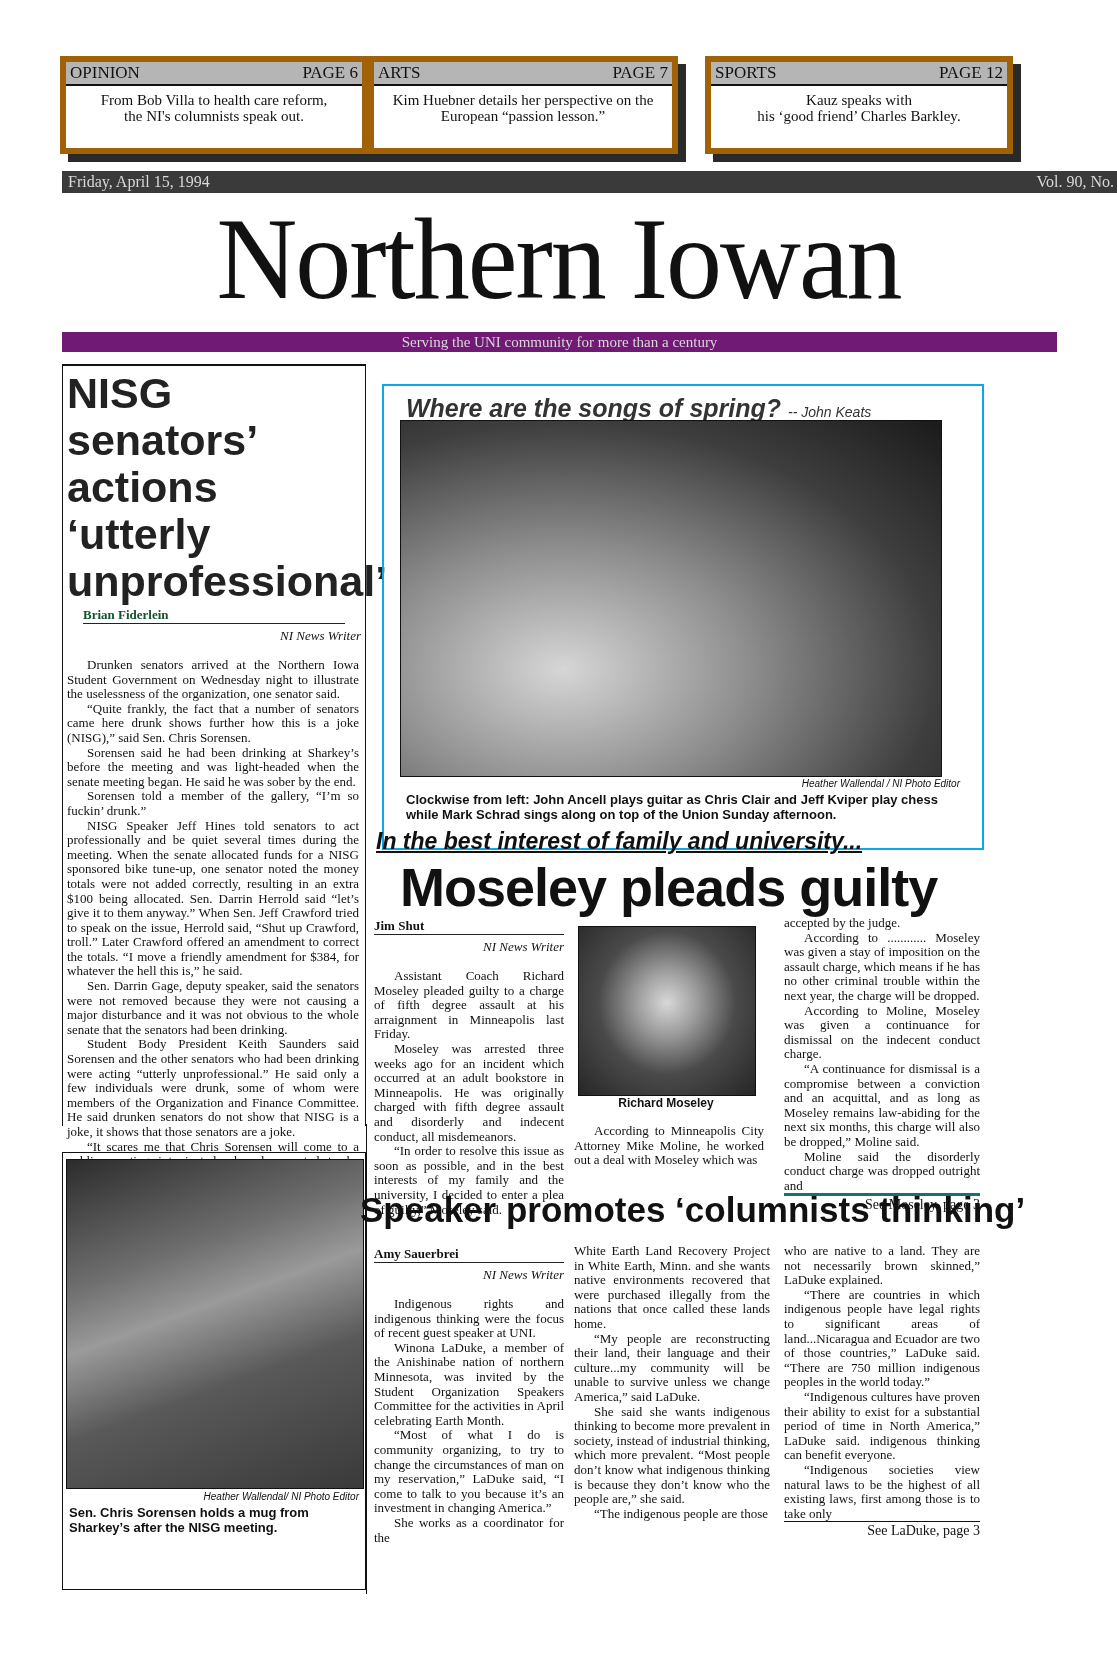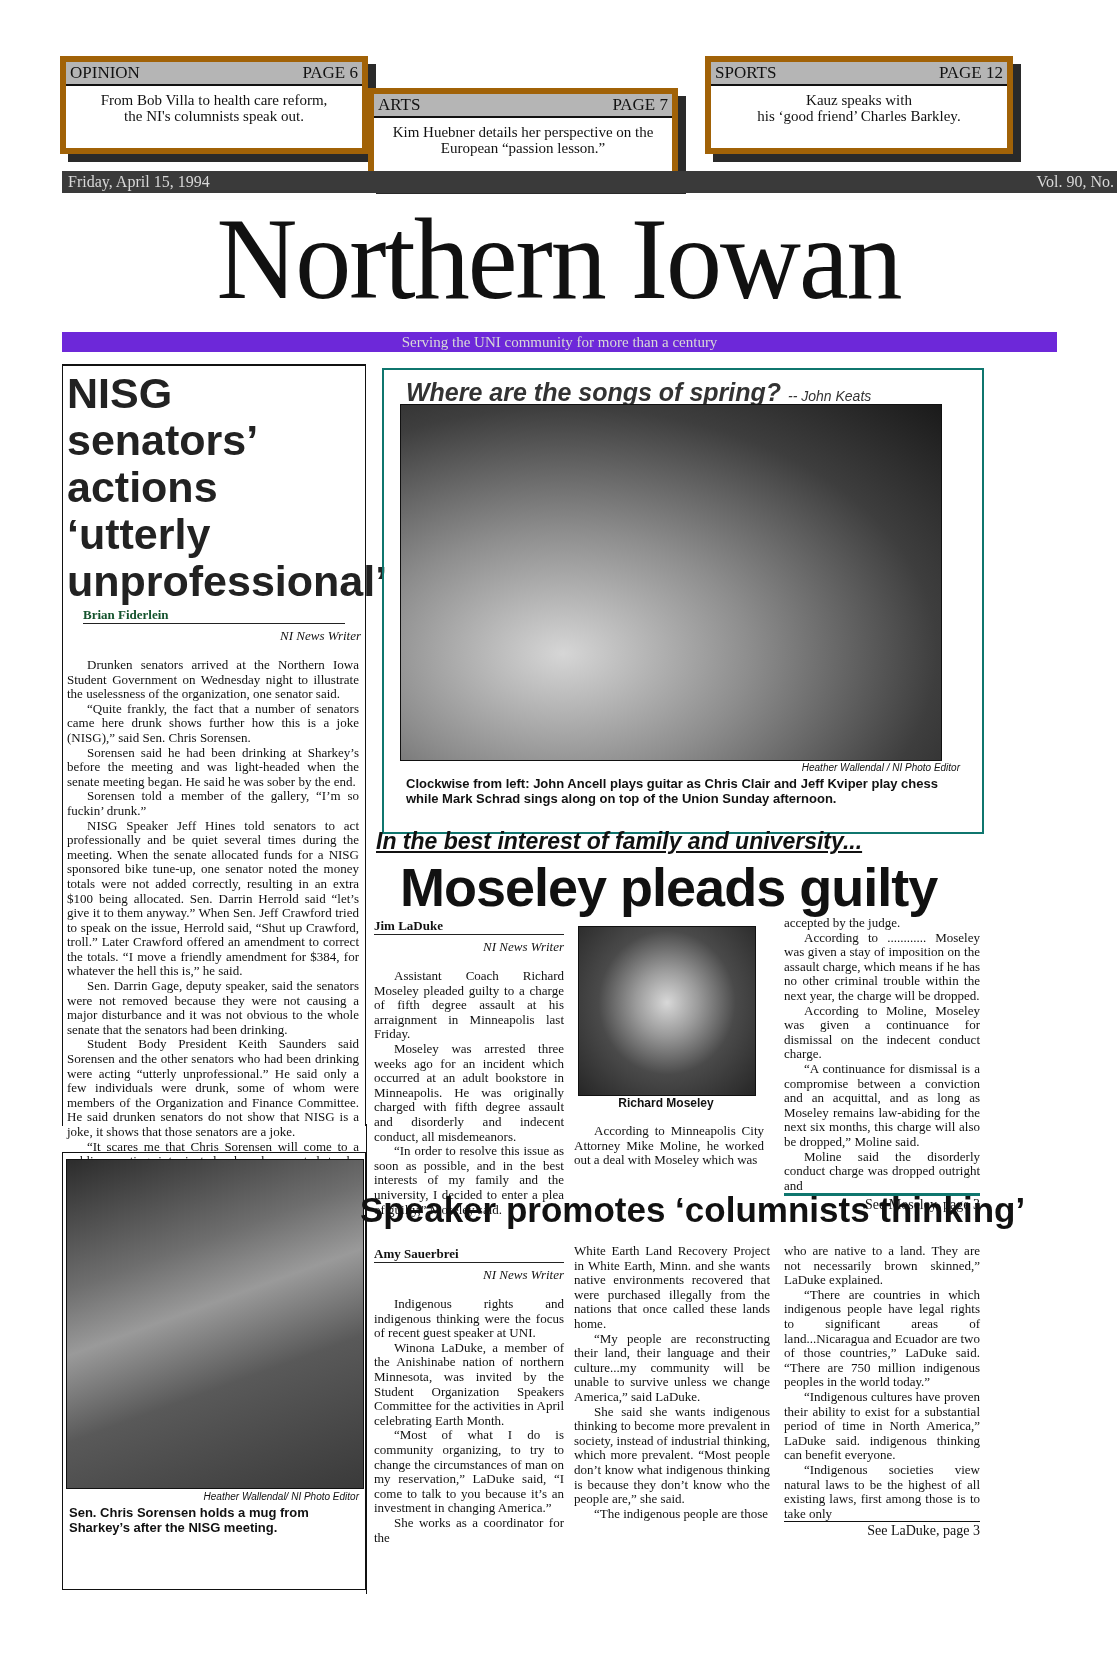--- a/index.html
+++ b/index.html
@@ -6,37 +6,37 @@
   body { width:1117px; height:1675px; position:relative; overflow:hidden; font-family:"Liberation Serif","DejaVu Serif",serif; color:#111; }
   .abs { position:absolute; }
 
   
   .teaser { position:absolute; top:56px; height:86px; background:#fff; border:6px solid #a16207; box-shadow:8px 8px 0 #2a2a2a; }
   .teaser .bar { height:22px; background:#b5b5b5; border-bottom:2px solid #111; display:flex; justify-content:space-between; align-items:center; padding:0 4px; font-size:17px; }
   .teaser .body { text-align:center; font-size:15px; line-height:16px; padding-top:6px; }
 
   .dateline { position:absolute; left:62px; top:171px; width:1078px; height:22px; background:#3a3a3a; color:#d8d8d8; display:flex; justify-content:space-between; align-items:center; padding:1px 6px; box-sizing:border-box; font-size:16px; }
   .masthead { position:absolute; left:0; width:1117px; top:196px; text-align:center; font-size:112px; line-height:126px; letter-spacing:-2px; transform:scaleY(1.03); }
-  .tagline { position:absolute; left:62px; top:332px; width:995px; height:20px; background:#6d28d9; color:#d8d8d8; text-align:center; font-size:15px; line-height:20px; }
+  .tagline { position:absolute; left:62px; top:332px; width:995px; height:20px; background:#701a75; color:#d8d8d8; text-align:center; font-size:15px; line-height:20px; }
 
   
   .leftcol { position:absolute; left:62px; top:364px; width:302px; height:760px; border-left:1px solid #111; border-top:2px solid #111; border-right:1px solid #111; }
   .hl1 { font-family:"Liberation Sans",sans-serif; font-weight:bold; font-size:43px; line-height:47px; padding:4px 0 0 4px; color:#222; }
   .byline { font-weight:bold; font-size:13px; color:#14532d; border-bottom:1px solid #222; margin:0 20px; padding-top:2px; }
   .role { font-style:italic; font-size:13px; text-align:right; padding:4px 4px 0 0; }
   .body p { margin:0; text-indent:20px; text-align:justify; font-size:13px; line-height:14.6px; }
   .leftbody { padding:14px 6px 0 4px; }
   .seemore { text-align:right; font-size:14px; border-top:1px solid #111; margin:4px 4px 0 4px; padding-top:1px; }
 
   .photo2 { position:absolute; left:66px; top:1160px; width:296px; height:328px; background:linear-gradient(160deg,#2c2c2c 0%,#6e6e6e 30%,#9a9a9a 45%,#595959 65%,#3a3a3a 100%); border:1px solid #111; }
   .photocredit { font-family:"Liberation Sans",sans-serif; font-style:italic; font-size:10px; text-align:right; }
   .cutline { font-family:"Liberation Sans",sans-serif; font-weight:bold; font-size:13px; line-height:15px; }
 
   
-  .feature { position:absolute; left:382px; top:368px; width:598px; height:462px; border:2px solid #0f766e; }
+  .feature { position:absolute; left:382px; top:384px; width:598px; height:462px; border:2px solid #0ea5e9; }
   .featurehl { font-family:"Liberation Sans",sans-serif; font-weight:bold; font-style:italic; font-size:25px; padding:8px 0 0 22px; color:#333; }
   .featurehl span { font-size:14px; font-weight:normal; }
   .photo1 { position:absolute; left:16px; top:34px; width:540px; height:355px; border:1px solid #111; background:radial-gradient(ellipse at 30% 70%,#d6d6d6 0%,#8d8d8d 35%,#3e3e3e 70%,#1a1a1a 100%); }
 
   .kicker { position:absolute; left:376px; top:828px; font-family:"Liberation Sans",sans-serif; font-weight:bold; font-style:italic; font-size:23px; text-decoration:underline; }
   .hl2 { position:absolute; left:400px; top:856px; font-family:"Liberation Sans",sans-serif; font-weight:bold; font-size:54px; letter-spacing:-1px; }
 
   .col { position:absolute; }
   .mugshot { position:absolute; left:578px; top:926px; width:176px; height:168px; border:1px solid #111; background:radial-gradient(ellipse at 50% 45%,#d8d8d8 0%,#9b9b9b 25%,#4a4a4a 55%,#262626 100%); }
   .mugname { position:absolute; left:578px; top:1096px; width:176px; text-align:center; font-family:"Liberation Sans",sans-serif; font-weight:bold; font-size:12px; }
@@ -50,21 +50,21 @@
 <div class="teaser" style="left:60px;width:296px;">
   <div class="bar">
       <span>OPINION</span>
       <span>PAGE 6</span>
     </div>
   <div class="body">
       <div>From Bob Villa to health care reform,</div>
       <div>the NI's columnists speak out.</div>
     </div>
 </div>
-<div class="teaser" style="left:368px;width:298px;margin-top:32px;">
+<div class="teaser" style="left:368px;width:298px;">
   <div class="bar">
       <span>ARTS</span>
       <span>PAGE 7</span>
     </div>
   <div class="body">
       <div>Kim Huebner details her perspective on the</div>
       <div>European “passion lesson.”</div>
     </div>
 </div>
 <div class="teaser" style="left:705px;width:296px;">
@@ -114,21 +114,21 @@
   <div class="photo1"></div>
   <div class="photocredit abs" style="left:16px;top:392px;width:560px;">Heather Wallendal / NI Photo Editor</div>
   <div class="cutline abs" style="left:22px;top:406px;width:540px;">Clockwise from left: John Ancell plays guitar as  Chris Clair and  Jeff Kviper play chess while Mark Schrad sings along on top of the Union Sunday afternoon.</div>
 </div>
 
 <div class="kicker">In the best interest of family and university...</div>
 <div class="hl2">Moseley pleads guilty</div>
 <div class="vline"></div>
 
 <div class="col" style="left:374px;top:916px;width:190px;">
-  <div class="byline" style="margin:0;color:#111;">Jim LaDuke</div>
+  <div class="byline" style="margin:0;color:#111;">Jim Shut</div>
   <div class="role" style="padding-right:0;">NI News Writer</div>
   <div class="body" style="padding-top:14px;">
     <p>Assistant Coach Richard Moseley pleaded guilty to a charge of fifth degree assault at his arraignment in Minneapolis last Friday.</p>
     <p>Moseley was arrested three weeks ago for an incident which occurred at an adult bookstore in Minneapolis. He was originally charged with fifth degree assault and disorderly and indecent conduct, all misdemeanors.</p>
     <p>“In order to resolve this issue as soon as possible, and in the best interests of my family and the university, I decided to enter a plea of guilty,” Moseley said.</p>
   </div>
 </div>
 <div class="mugshot"></div>
 <div class="mugname">Richard Moseley</div>
 <div class="col body" style="left:574px;top:1124px;width:190px;">

